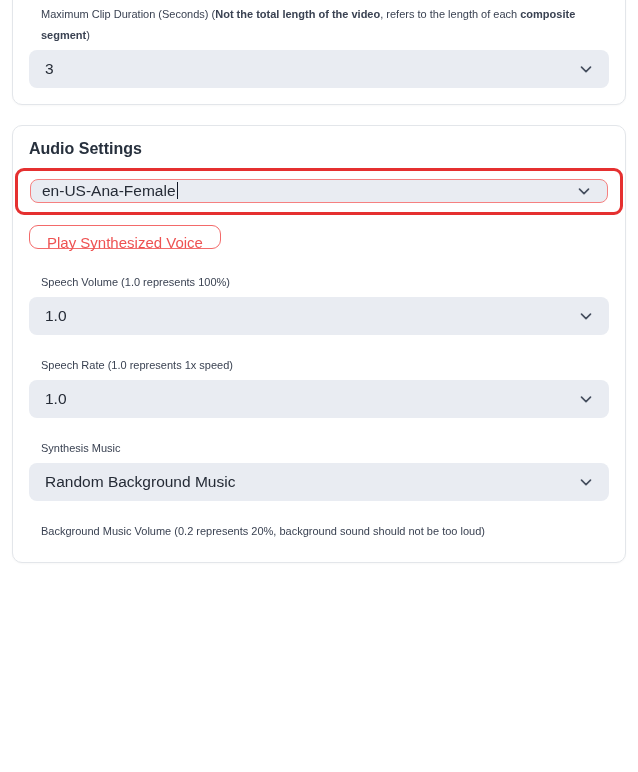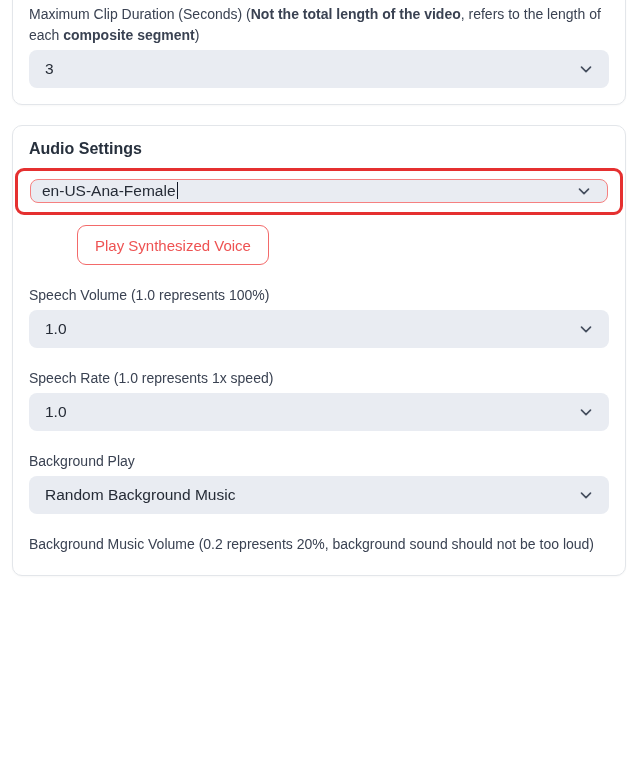--- a/index.html
+++ b/index.html
@@ -29,24 +29,24 @@
   .card-clipped {
     margin-top: -14px;
     padding-top: 17px;
   }
   .card-audio {
     margin-top: 20px;
     padding-top: 14px;
   }
   .form-label {
     display: block;
-    font-size: 14px;
+    font-size: 11px;
     line-height: 21px;
     color: #3a4252;
-    margin: 0 0 4px 0;
+    margin: 0 0 4px 12px;
   }
   .form-group { margin-top: 20px; }
   .form-group.first { margin-top: 0; }
   .dropdown {
     position: relative;
     height: 38px;
     background: #e9ecf2;
     border-radius: 8px;
     display: flex;
     align-items: center;
@@ -99,31 +99,30 @@
     display: inline-block;
     width: 1.5px;
     height: 17px;
     background: #111827;
     vertical-align: -3px;
     margin-left: 1px;
   }
   .play-btn {
     margin-top: 10px;
     display: inline-block;
-    height: 40px;
+    height: 24px;
     padding: 0 17px;
     background: #ffffff;
     border: 1.5px solid #f36a6a;
     border-radius: 9px;
     color: #ee5252;
     font-size: 15px;
     font-family: "Liberation Sans", "DejaVu Sans", sans-serif;
     cursor: pointer;
     line-height: 33px;
-    margin-left: 48px;
   }
   b { font-weight: bold; }
 </style>
 </head>
 <body>
 
 <div class="page">
 
   <section class="card card-clipped">
 
@@ -169,21 +168,21 @@
       <label class="form-label">Speech Rate (1.0 represents 1x speed)</label>
       <div class="dropdown">
         <span class="dd-value">1.0</span>
         <svg class="chevron" viewBox="0 0 24 24" fill="none">
             <path d="M6 9.5l6 6 6-6" stroke="#454e5e" stroke-width="2.2" stroke-linecap="round" stroke-linejoin="round"></path>
           </svg>
       </div>
     </div>
 
     <div class="form-group">
-      <label class="form-label">Background Play</label>
+      <label class="form-label">Synthesis Music</label>
       <div class="dropdown">
         <span class="dd-value">Random Background Music</span>
         <svg class="chevron" viewBox="0 0 24 24" fill="none">
             <path d="M6 9.5l6 6 6-6" stroke="#454e5e" stroke-width="2.2" stroke-linecap="round" stroke-linejoin="round"></path>
           </svg>
       </div>
     </div>
 
     <div class="form-group">
       <label class="form-label">Background Music Volume (0.2 represents 20%, background sound should not be too loud)</label>

